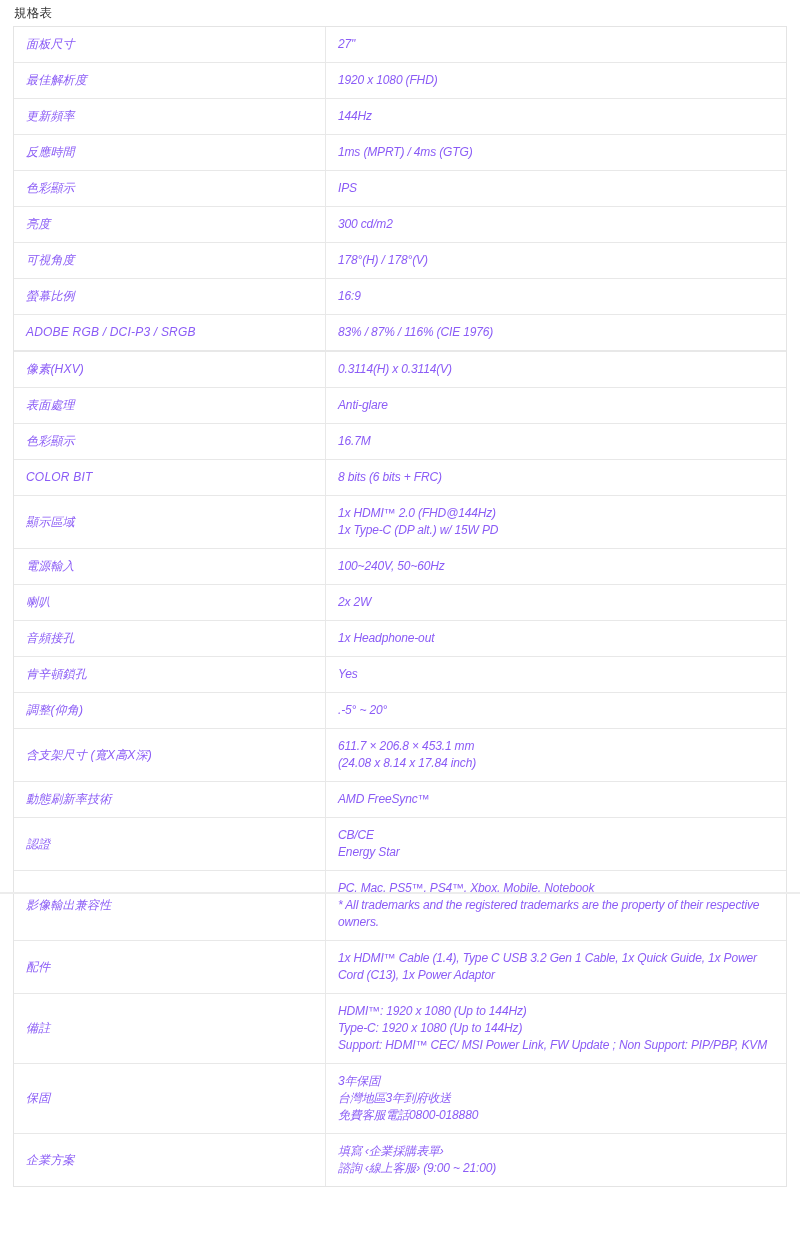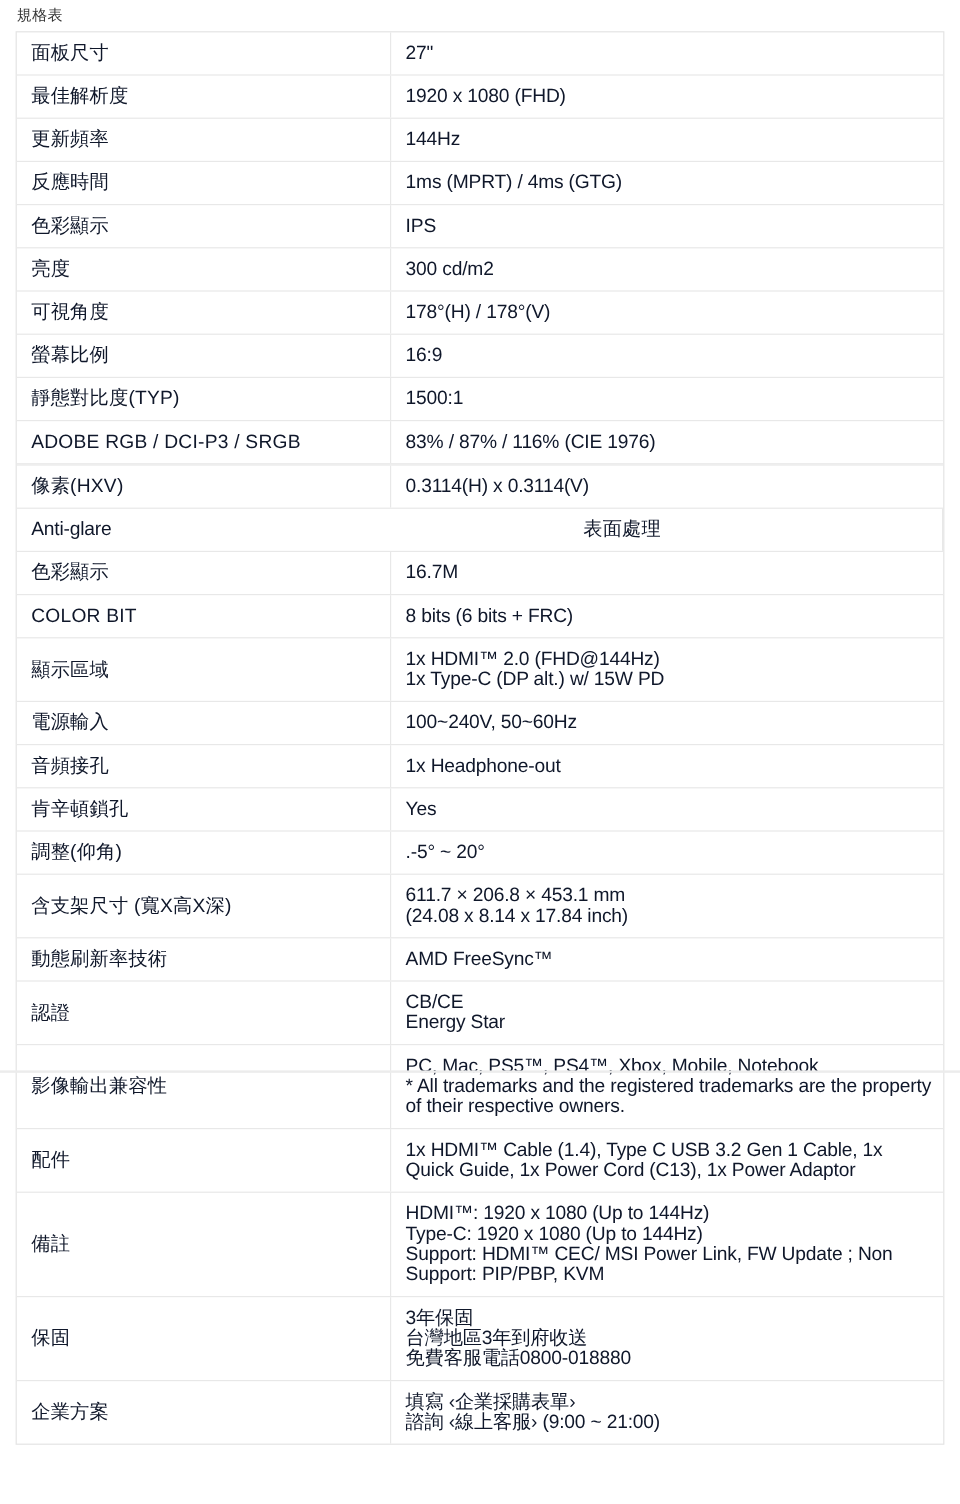--- a/index.html
+++ b/index.html
@@ -18,25 +18,26 @@
     letter-spacing: 0.3px;
   }
   .spec-table {
     width: 774px;
     border: 1px solid #e4e4e4;
     background: #ffffff;
   }
   .row { display: flex; }
   .row + .row { border-top: 1px solid #e8e8e8; }
   .cell {
-    color: #0f172a;
-    font-size: 16px;
+    color: #8b5cf6;
+    font-size: 12px;
     line-height: 17px;
     display: flex;
     align-items: center;
+    font-style: italic;
   }
   .cell-label {
     width: 312px;
     flex: 0 0 312px;
     padding: 9px 12px;
     border-right: 1px solid #e8e8e8;
     letter-spacing: 0.2px;
   }
   .cell-value {
     flex: 1;
@@ -84,53 +85,53 @@
       </div>
       <div class="row">
         <div class="cell cell-label">可視角度</div>
         <div class="cell cell-value">178°(H) / 178°(V)</div>
       </div>
       <div class="row">
         <div class="cell cell-label">螢幕比例</div>
         <div class="cell cell-value">16:9</div>
       </div>
       <div class="row">
-        <div class="cell cell-label">靜態對比度(TYP)</div>
-        <div class="cell cell-value">1500:1</div>
-      </div>
-      <div class="row">
         <div class="cell cell-label">ADOBE RGB / DCI-P3 / SRGB</div>
         <div class="cell cell-value">83% / 87% / 116% (CIE 1976)</div>
       </div>
       <div class="row">
       </div>
       <div class="row">
         <div class="cell cell-label">像素(HXV)</div>
         <div class="cell cell-value">0.3114(H) x 0.3114(V)</div>
       </div>
       <div class="row">
+        <div class="cell cell-label">表面處理</div>
         <div class="cell cell-value">Anti-glare</div>
-        <div class="cell cell-label">表面處理</div>
       </div>
       <div class="row">
         <div class="cell cell-label">色彩顯示</div>
         <div class="cell cell-value">16.7M</div>
       </div>
       <div class="row">
         <div class="cell cell-label">COLOR BIT</div>
         <div class="cell cell-value">8 bits (6 bits + FRC)</div>
       </div>
       <div class="row">
         <div class="cell cell-label">顯示區域</div>
         <div class="cell cell-value">1x HDMI™ 2.0 (FHD@144Hz)
 1x Type-C (DP alt.) w/ 15W PD</div>
       </div>
       <div class="row">
         <div class="cell cell-label">電源輸入</div>
         <div class="cell cell-value">100~240V, 50~60Hz</div>
+      </div>
+      <div class="row">
+        <div class="cell cell-label">喇叭</div>
+        <div class="cell cell-value">2x 2W</div>
       </div>
       <div class="row">
         <div class="cell cell-label">音頻接孔</div>
         <div class="cell cell-value">1x Headphone-out</div>
       </div>
       <div class="row">
         <div class="cell cell-label">肯辛頓鎖孔</div>
         <div class="cell cell-value">Yes</div>
       </div>
       <div class="row">

